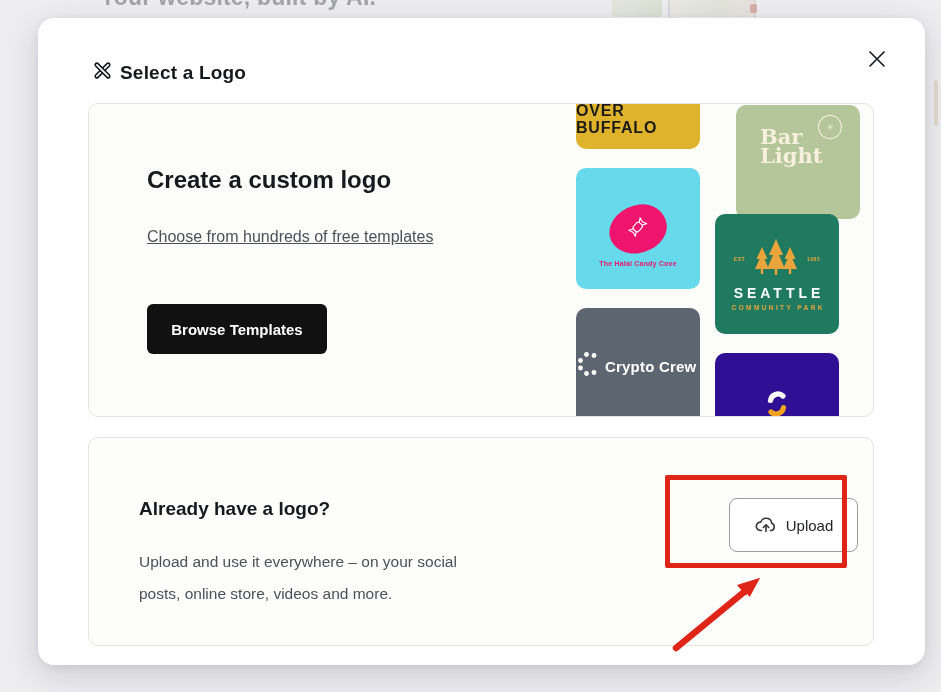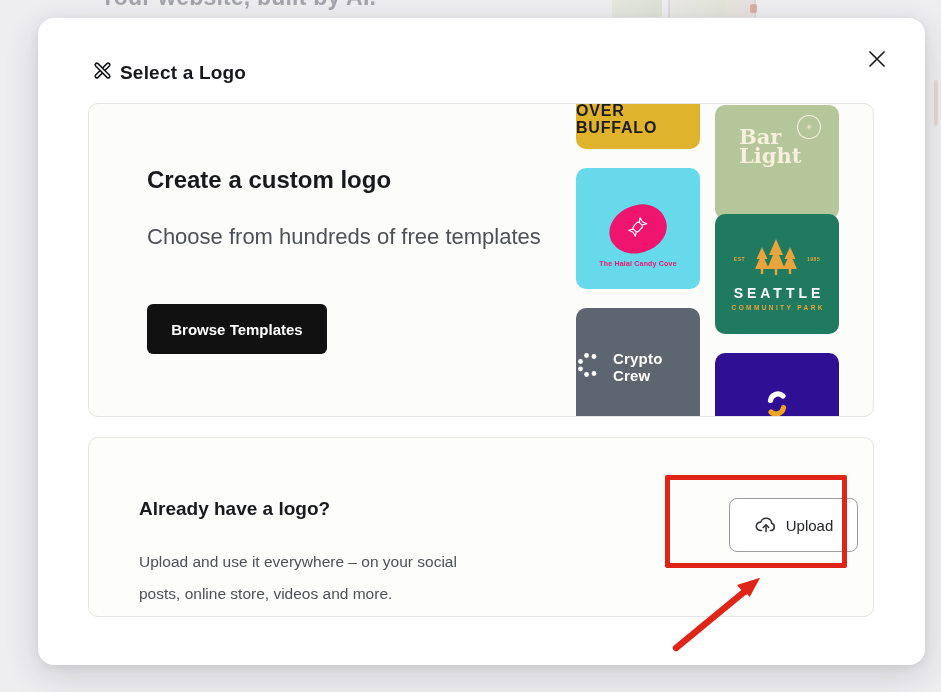--- a/index.html
+++ b/index.html
@@ -39,37 +39,37 @@
     position:absolute; right:34px; top:28px; width:28px; height:28px;
     background:none; border:none; cursor:pointer;
     display:flex; align-items:center; justify-content:center;
   }
 
   .card {
     position:absolute; left:50px; width:786px;
     border:1px solid #e4e4e2; border-radius:10px; background:#fdfdfc;
   }
   .card-create { top:85px; height:314px; overflow:hidden; background:#fcfcfa; }
-  .card-upload { top:419px; height:180px; }
+  .card-upload { top:419px; height:209px; }
 
   .create-heading { position:absolute; left:58px; top:62px; font-size:24px; font-weight:700; color:#17191d; }
-  .create-body  { position:absolute; left:58px; top:117px; font-size:22px; color:#4d5056; line-height:32px; }
+  .create-body  { position:absolute; left:58px; top:117px; font-size:16px; color:#4d5056; line-height:32px;text-decoration:underline; }
   .browse-btn {
     position:absolute; left:58px; top:200px; width:180px; height:50px;
     background:#111111; color:#ffffff; border:none; border-radius:6px;
     font-size:15px; font-weight:700; font-family:"Liberation Sans",sans-serif;
     cursor:pointer;
   }
 
   
   .tile { position:absolute; width:124px; border-radius:10px; }
   .tile-over-buffalo { left:487px; top:-75px; height:120px; }
   .tile-halal       { left:487px; top:64px;  height:121px; }
   .tile-crypto      { left:487px; top:204px; height:140px; }
-  .tile-bar-light   { left:626px; top:1px;   height:114px;  }
+  .tile-bar-light   { left:647px; top:1px;   height:114px;  }
   .tile-seattle     { left:626px; top:110px; height:120px; }
   .tile-spiral      { left:626px; top:249px; height:130px; }
 
   .ob-text {
     position:absolute; bottom:13px; left:0; right:0; 
     font-size:16px; font-weight:800; letter-spacing:.8px; line-height:17px; color:#1c1b17;
   }
   .bl-wrap { position:absolute; left:24px; top:22px; }
   .bl-text { font-size:21px; font-weight:800; line-height:19px; color:#f6f0dd; font-family:"DejaVu Serif",serif; }
   .bl-badge {
@@ -83,21 +83,21 @@
     width:58px; height:48px; border-radius:58% 42% 55% 45% / 55% 48% 52% 45%;
     transform:rotate(-8deg);
     display:flex; align-items:center; justify-content:center;
   }
   .hc-label { margin-top:7px; font-size:7px; font-weight:800; letter-spacing:.2px; }
   .se-wrap { position:absolute; inset:0; display:flex; flex-direction:column; align-items:center; justify-content:center; padding-top:2px; }
   .se-trees-row { position:relative; display:flex; align-items:center; gap:5px; }
   .se-side { font-size:5px; font-weight:700; letter-spacing:.5px; }
   .se-name { margin-top:6px; font-size:14px; font-weight:600; letter-spacing:4px; color:#ffffff; text-indent:4px; }
   .se-tag { margin-top:3px; font-size:6.5px; font-weight:700; letter-spacing:2.4px; text-indent:2.4px; }
-  .cc-wrap { position:absolute; left:0; right:0; top:42px; display:flex; align-items:center; justify-content:flex-start; gap:9px; }
+  .cc-wrap { position:absolute; left:0; right:0; top:42px; display:flex; align-items:center; justify-content:flex-start; gap:1px; }
   .cc-label { font-size:15px; font-weight:700; color:#ffffff; letter-spacing:.2px; }
   .sp-wrap { position:absolute; left:0; right:0; top:36px; display:flex; justify-content:center; }
 
   
   .upload-heading { position:absolute; left:50px; top:60px; font-size:19px; font-weight:700; color:#17191d; }
   .upload-body { position:absolute; left:50px; top:108px; font-size:15.5px; color:#4d5056; line-height:32px; }
   .upload-btn {
     position:absolute; left:640px; top:60px; width:129px; height:54px;
     background:#ffffff; border:1px solid #9b9ba0; border-radius:8px;
     display:flex; align-items:center; justify-content:center; gap:8px;

